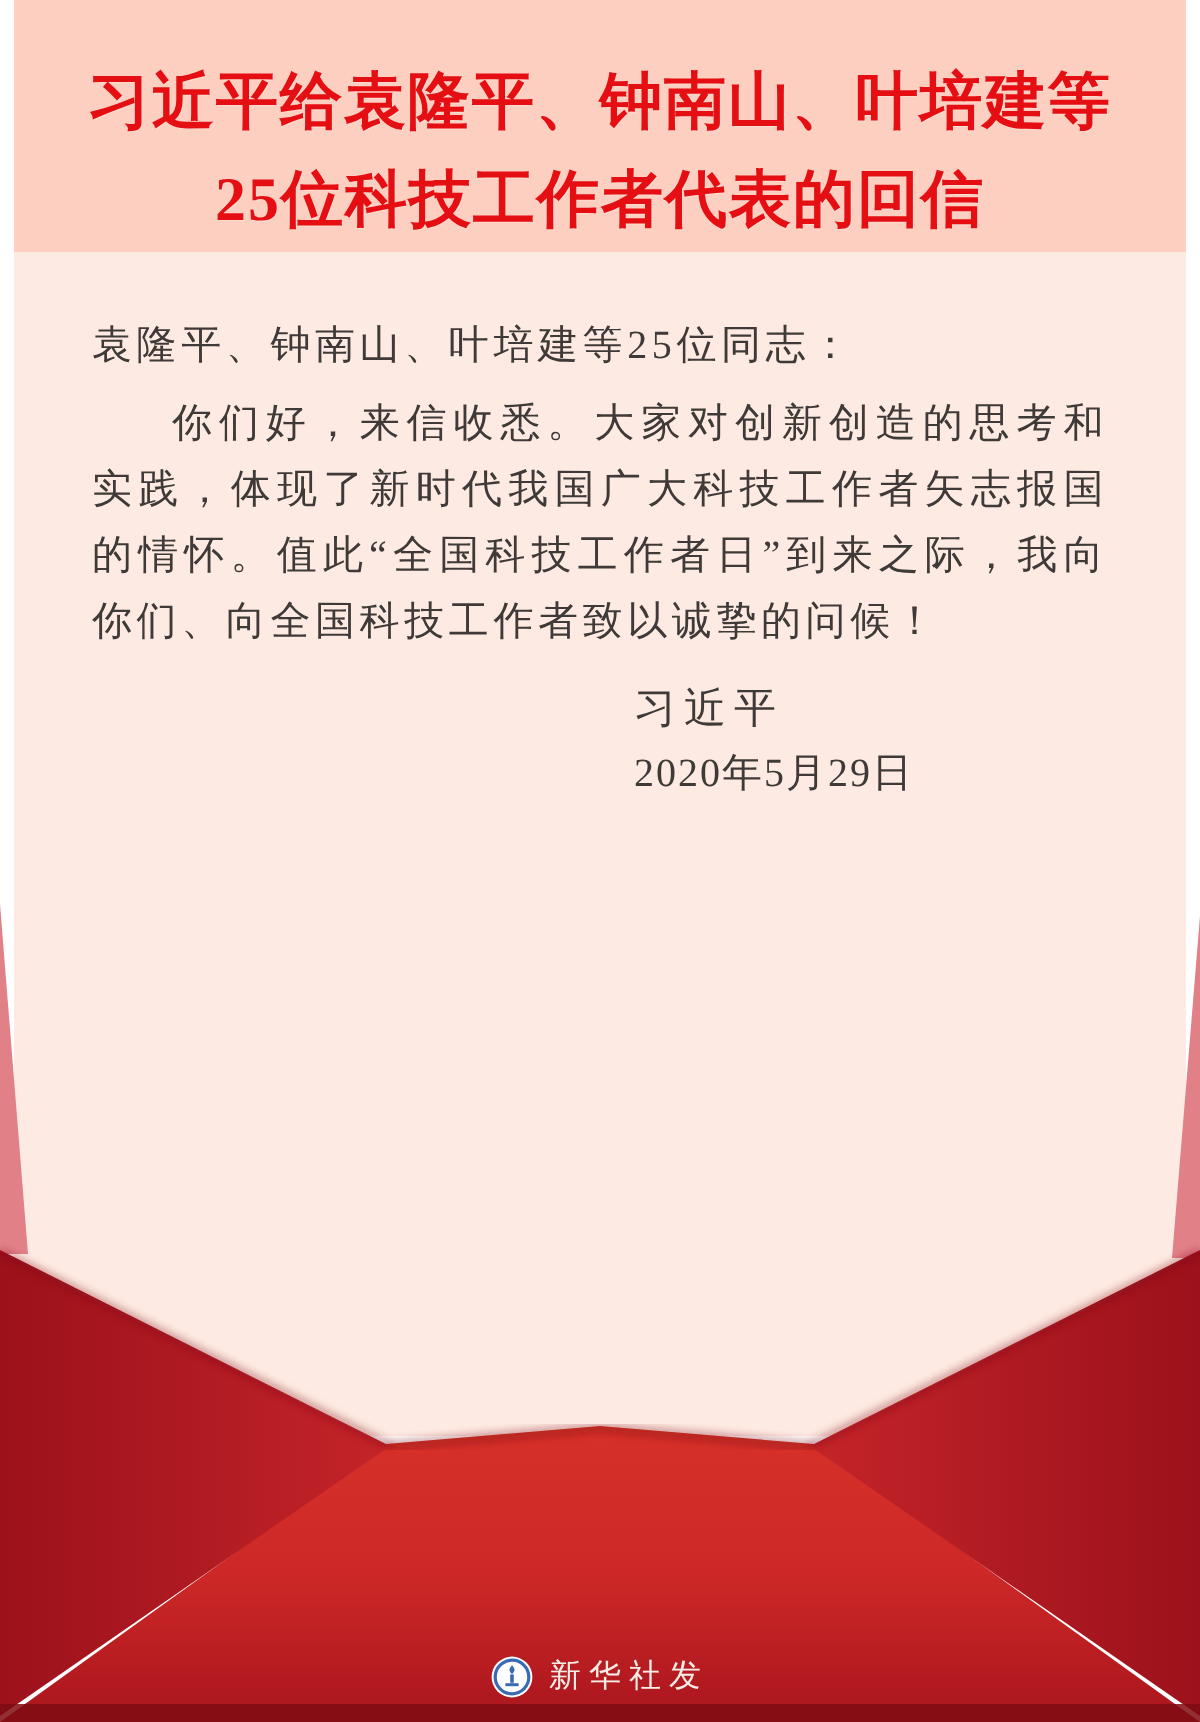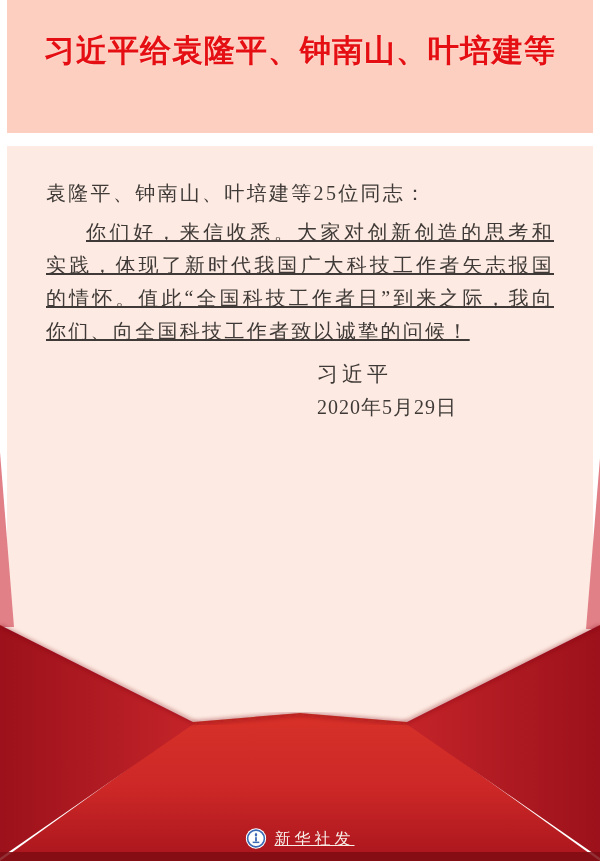--- a/index.html
+++ b/index.html
@@ -16,53 +16,54 @@
   }
   .banner .title-line{
     font-size:31px;line-height:49px;font-weight:900;
     letter-spacing:1px;color:var(--title-red,#e50f13);
     text-shadow:0.5px 0.5px 0 rgba(255,255,255,.25);
     white-space:nowrap;
     text-align:center;
   }
   
   .paper{
-    position:absolute;left:7px;right:7px;top:146px;height:592px;
+    position:absolute;left:7px;right:7px;top:126px;height:592px;
     background:var(--paper-bg,#fdeae2);
     box-sizing:border-box;padding:31px 39px 0 39px;
     color:var(--text-dark,#3f3a37);
   }
   .letter-text{font-size:20px;line-height:33px;letter-spacing:2.3px;text-align:justify;}
   .salutation{margin:0 0 6px 0;}
-  .paragraph{margin:0 0 10px 0;text-indent:2em;text-decoration:underline;}
+  .paragraph{margin:0 0 10px 0;text-indent:2em;}
   .sign-block{
     width:210px;margin:7px 27px 0 auto;text-align:left;
   }
   .signature{font-size:21px;line-height:33px;letter-spacing:4px;}
   .letter-date{font-size:20px;line-height:33px;letter-spacing:1px;}
   
   .envelope{position:absolute;left:0;top:0;width:600px;height:861px;pointer-events:none;}
   
   .credit-row{
     position:absolute;top:828px;left:50%;transform:translateX(-50%);
     display:flex;align-items:center;gap:8px;z-index:5;
   }
   .credit-logo{width:21px;height:21px;display:block;}
   .credit-label{
     color:var(--credit-white,#f7ece6);font-size:16px;letter-spacing:4px;
-    line-height:21px;white-space:nowrap;text-decoration:underline;
+    line-height:21px;white-space:nowrap;
   }
 </style>
 </head>
 <body>
 
 <div class="stage">
 
   <div class="banner">
     <div class="title-line">习近平给袁隆平、钟南山、叶培建等</div>
+    <div class="title-line">25位科技工作者代表的回信</div>
   </div>
 
   <div class="paper">
     <div class="letter-text">
       <p class="salutation">袁隆平、钟南山、叶培建等25位同志：</p>
       <p class="paragraph">你们好，来信收悉。大家对创新创造的思考和实践，体现了新时代我国广大科技工作者矢志报国的情怀。值此“全国科技工作者日”到来之际，我向你们、向全国科技工作者致以诚挚的问候！</p>
       <div class="sign-block">
         <div class="signature">习近平</div>
         <div class="letter-date">2020年5月29日</div>
       </div>

